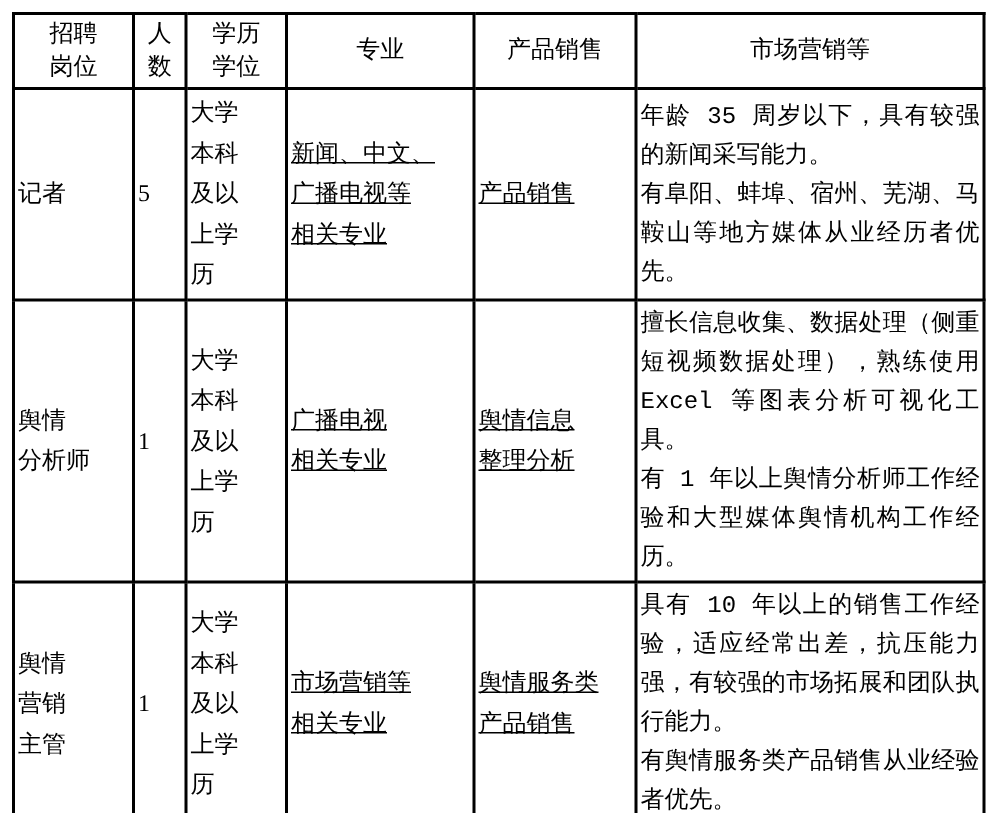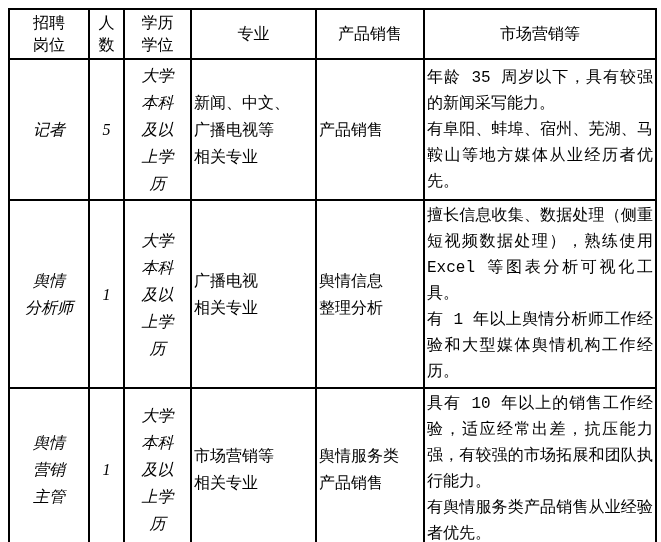--- a/index.html
+++ b/index.html
@@ -31,29 +31,29 @@
     vertical-align: middle;
     white-space: pre-line;
     box-sizing: border-box;
     padding: 2px;
   }
   table.recruit th {
     text-align: center;
     line-height: 22px;
   }
   td.c-center {
-    text-align: center;
+    text-align: left;
     line-height: 27px;
-    font-style: italic;
   }
   td.c-left {
     text-align: left;
     line-height: 27px;
     padding-left: 8px;
     padding-right: 4px;
+    text-decoration: underline;
   }
   td.c-justify {
     text-align: justify;
     line-height: 26px;
     padding: 3px 7px 3px 9px;
     font-family: Liberation Mono, monospace;
   }
   tr.r-head   { height: 47px; }
   tr.r-row1   { height: 137px; }
   tr.r-row2   { height: 186px; }

